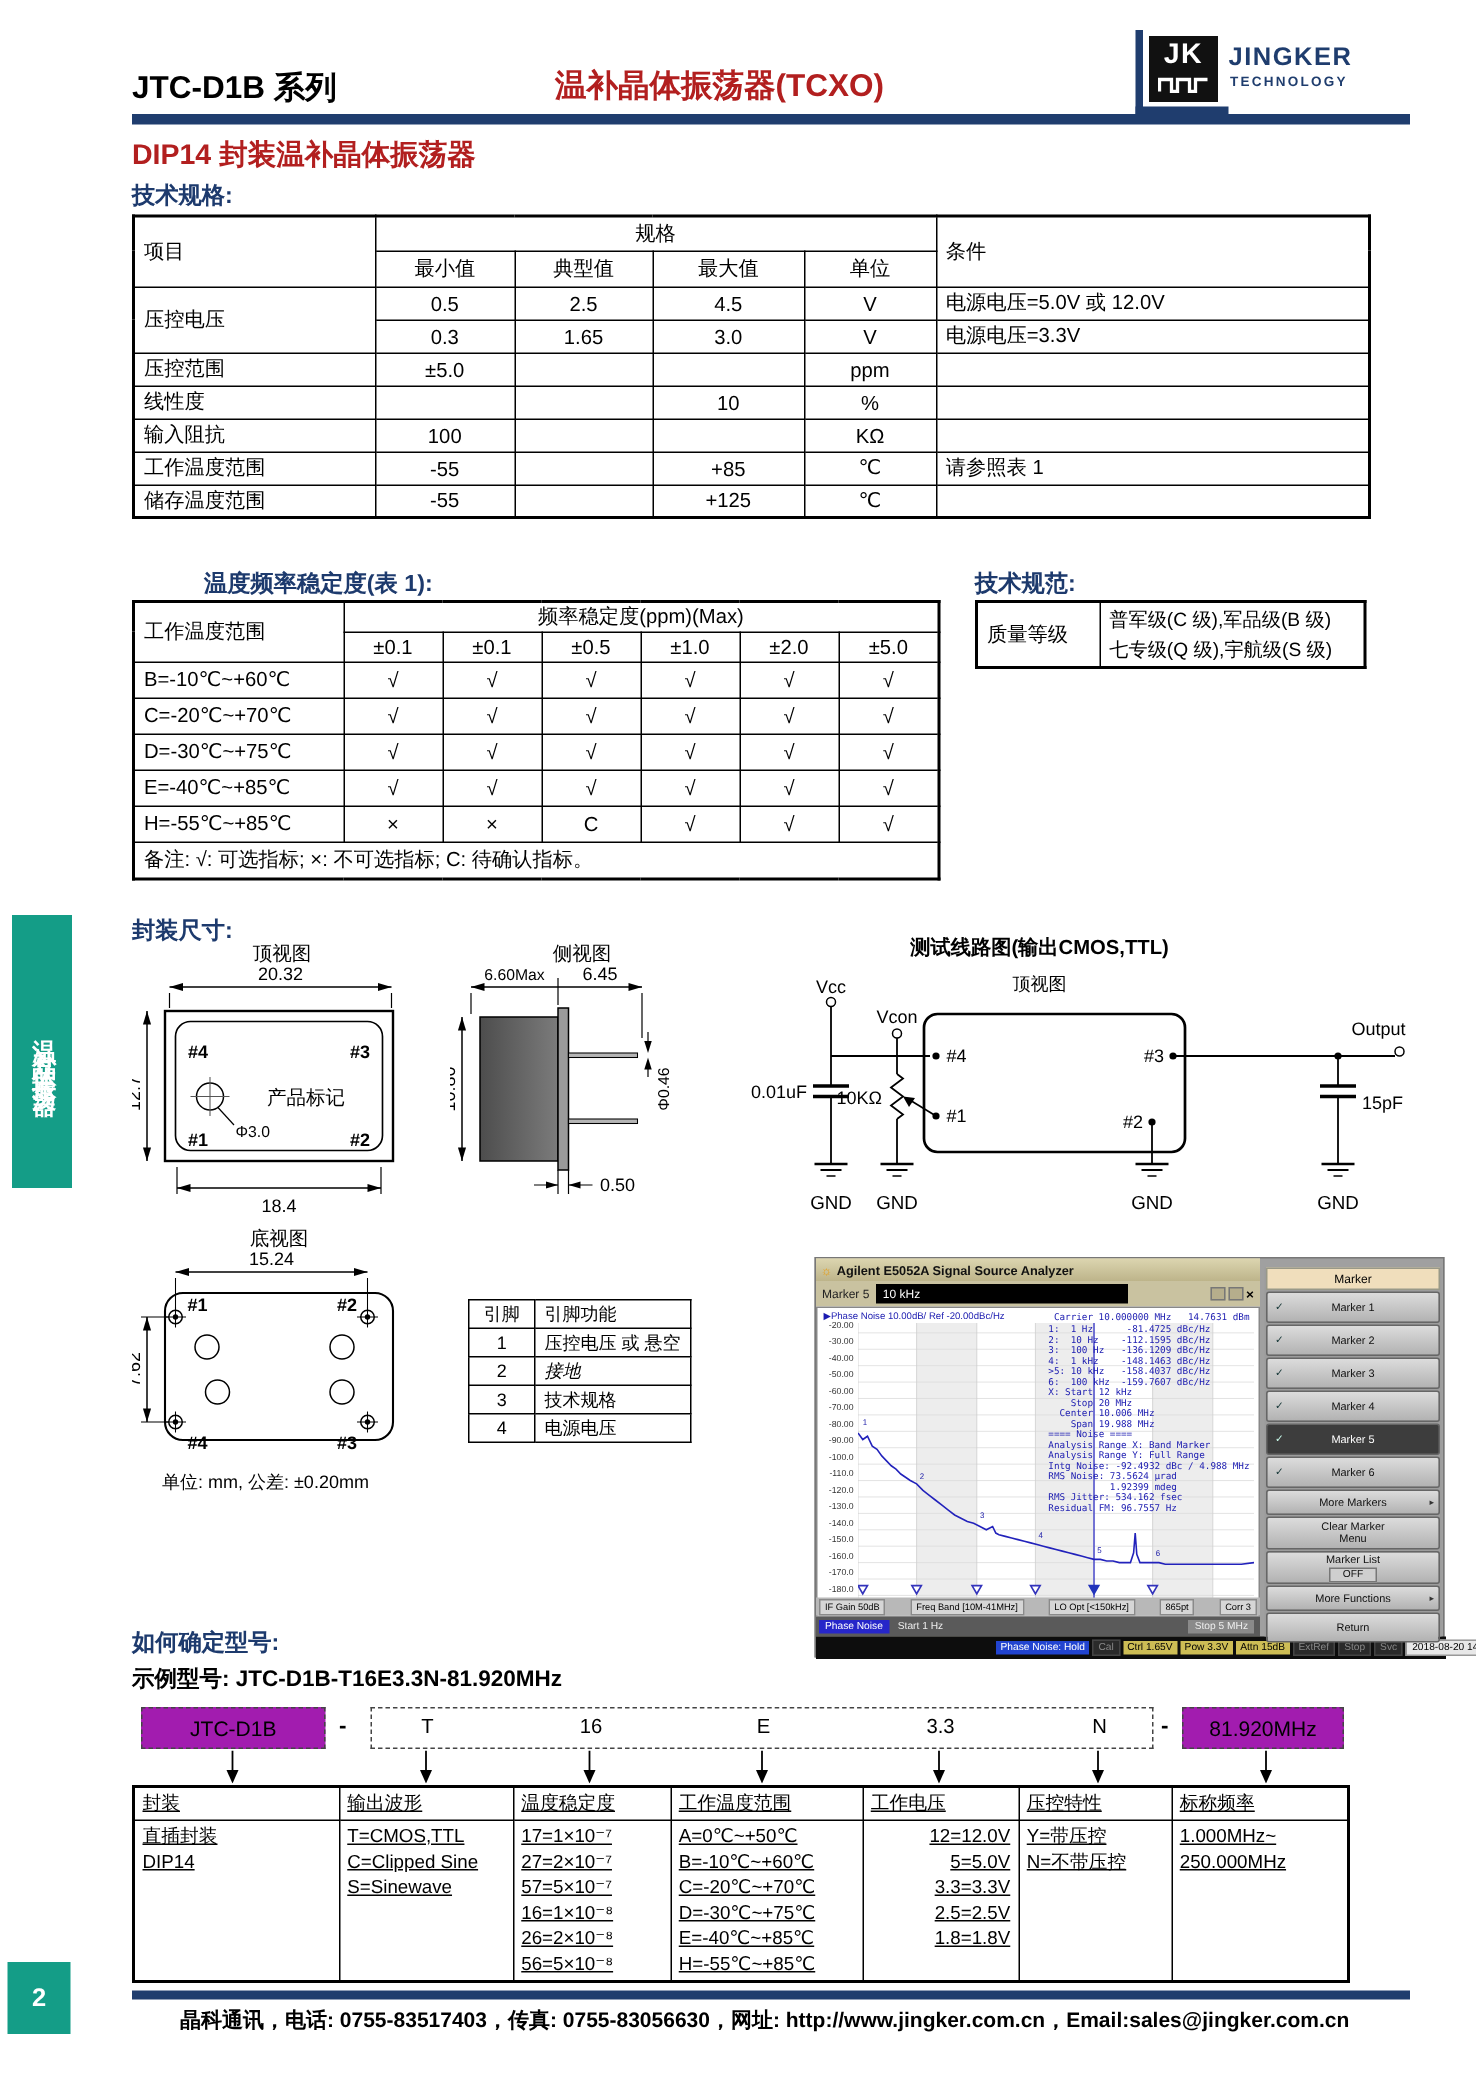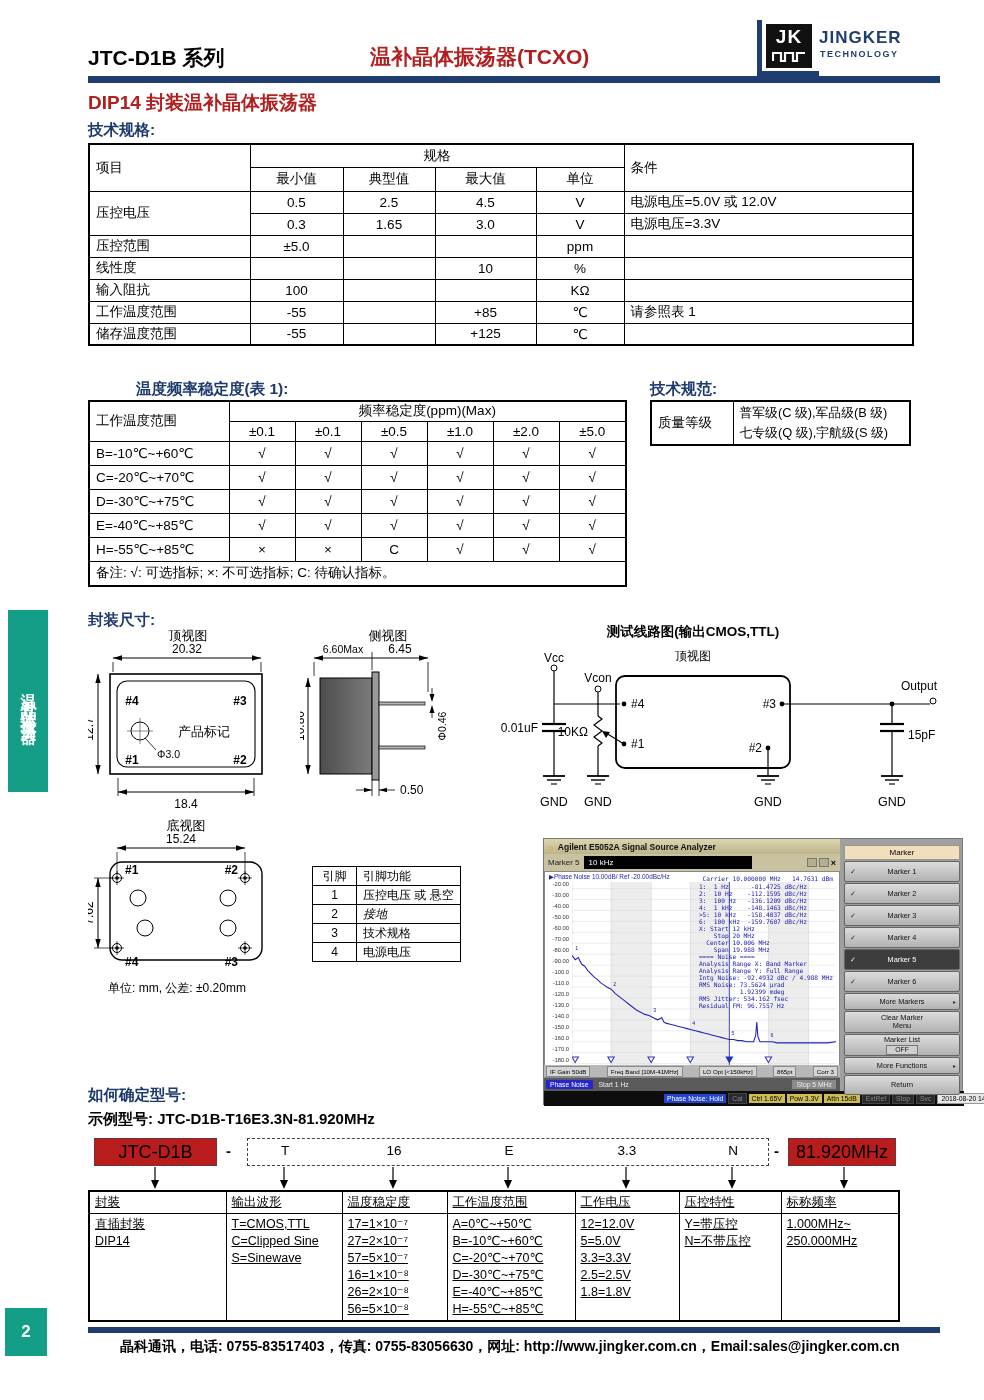--- a/index.html
+++ b/index.html
@@ -46,21 +46,21 @@
   .b-date{background:#e8e8e8;color:#000;border:1px solid #999;}
   .an-menu{position:absolute;left:299px;top:6px;width:118px;height:246px;background:#9c9c9c;padding:0 1px;}
   .mn-head{height:15px;background:#f0debc;border:1px solid #998;display:flex;align-items:center;justify-content:center;font-size:8px;}
   .mn-btn{position:relative;height:21px;margin-top:1px;background:linear-gradient(#dcdcdc,#b2b2b2);border:1px solid #666;border-radius:2px;
           display:flex;flex-direction:column;align-items:center;justify-content:center;font-size:7.3px;line-height:8px;color:#111;}
   .mn-btn .chk{position:absolute;left:5px;top:50%;transform:translateY(-50%);font-size:7px;color:#133;}
   .mn-btn .arr{position:absolute;right:3px;top:50%;transform:translateY(-50%);font-size:6px;color:#333;}
   .mn-act{background:#3d3d3d;color:#fff;}
   .mn-off{border:1px solid #777;background:#cfcfcf;padding:0 8px;margin-top:1px;font-size:6.8px;}
   
-  .dashbox{border:1.6px dashed #444;height:26px;display:flex;align-items:center;justify-content:center;font-size:18px;background:#b91c1c;}
+  .dashbox{border:1.6px dashed #444;height:26px;display:flex;align-items:center;justify-content:center;font-size:14px;background:#a21caf;}
   .codebox{border:1.6px dashed #444;height:26px;background:#fff;}
   .code{position:absolute;top:4px;transform:translateX(-50%);font-size:13.5px;}
   .mt td,.mt th{border:1px solid #000;font-weight:normal;font-size:12.5px;padding:2px 5px;white-space:nowrap;overflow:hidden;text-align:left;line-height:17px;text-decoration:underline;}
   .mt{border:2px solid #000;}
 </style>
 </head>
 <body>
 
 <div class="page">
 
@@ -695,21 +695,21 @@
 57=5×10⁻⁷
 16=1×10⁻⁸
 26=2×10⁻⁸
 56=5×10⁻⁸</td>
       <td class="top pre" style="white-space:pre-line;">A=0℃~+50℃
 B=-10℃~+60℃
 C=-20℃~+70℃
 D=-30℃~+75℃
 E=-40℃~+85℃
 H=-55℃~+85℃</td>
-      <td class="top pre" style="white-space:pre-line;">12=12.0V
+      <td class="top pre" style="white-space:pre-line;text-align:right;">12=12.0V
 5=5.0V
 3.3=3.3V
 2.5=2.5V
 1.8=1.8V</td>
       <td class="top pre" style="white-space:pre-line;">Y=带压控
 N=不带压控</td>
       <td class="top pre" style="white-space:pre-line;">1.000MHz~
 250.000MHz</td>
     </tr>
   </tbody>

